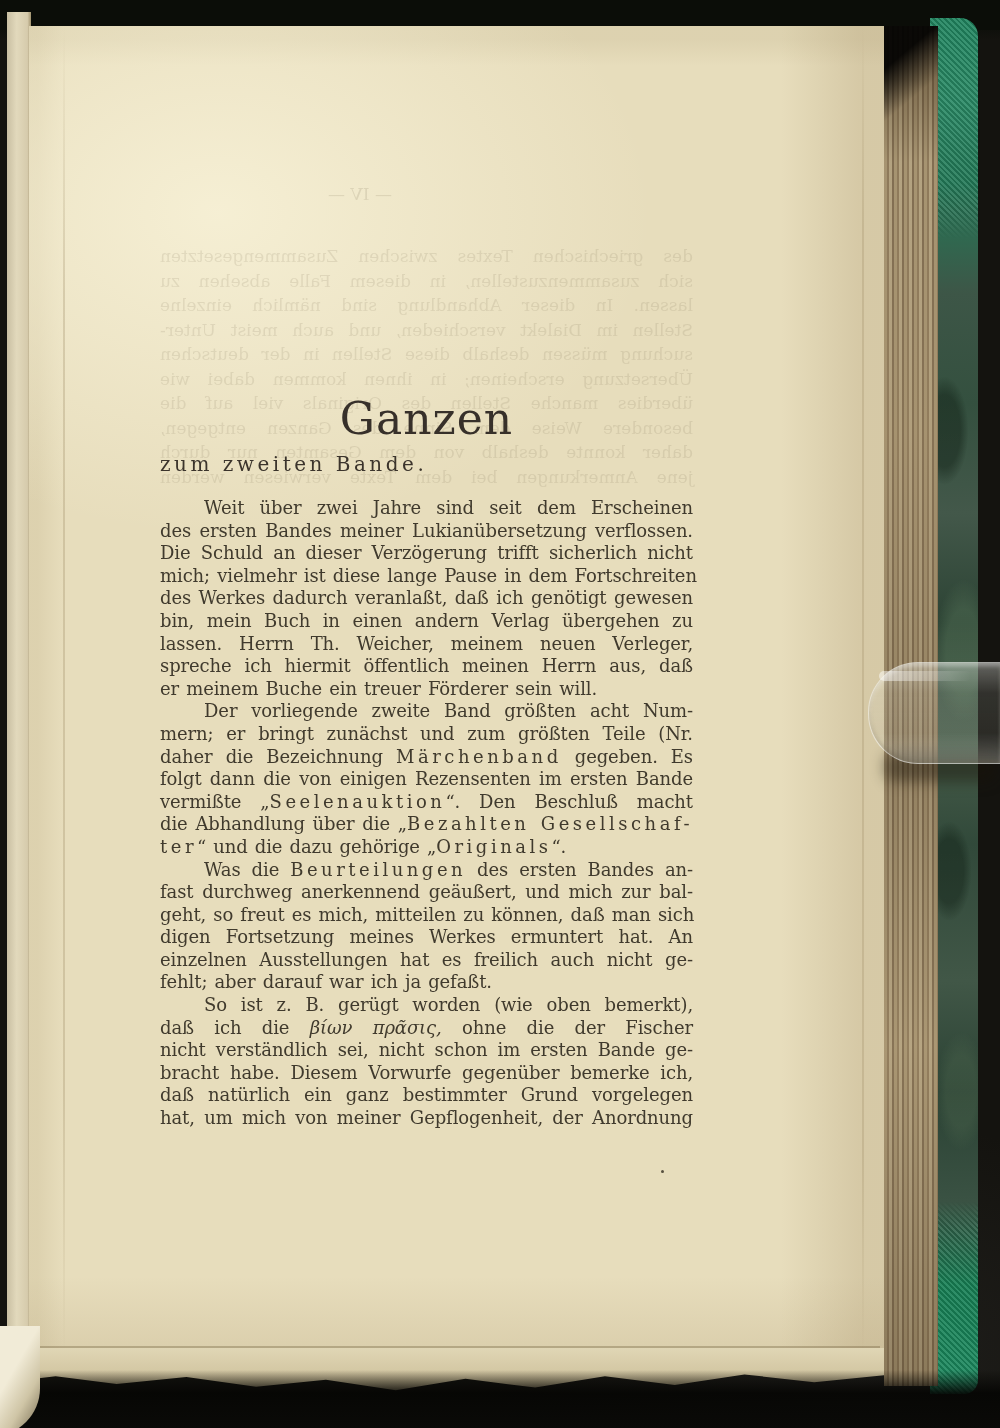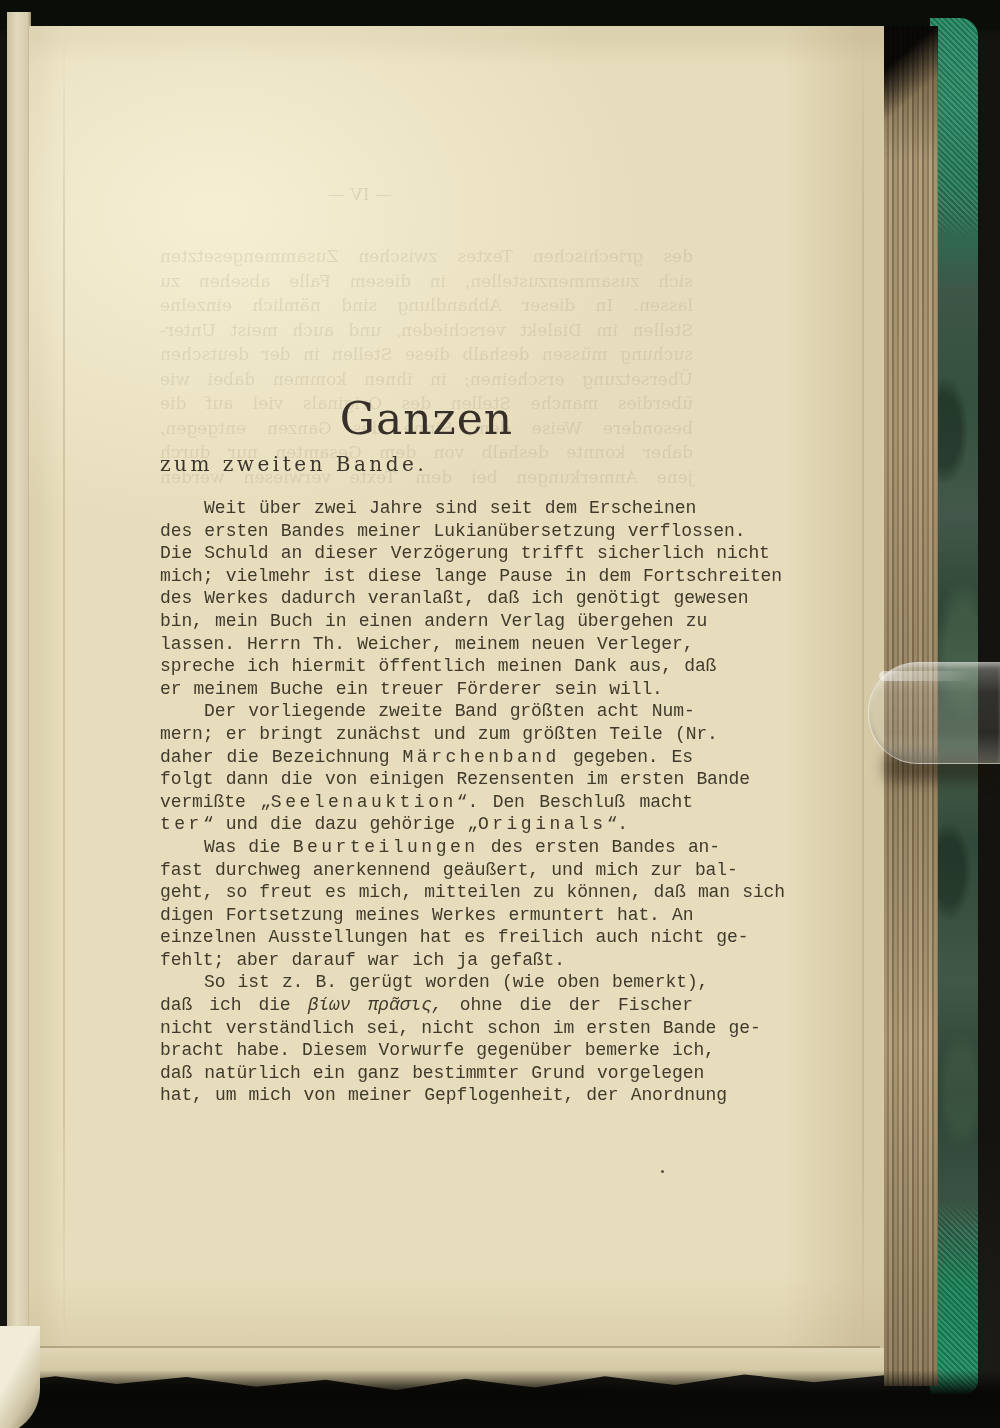--- a/index.html
+++ b/index.html
@@ -85,21 +85,21 @@
   .ghost-num{position:absolute;left:300px;top:184px;width:120px;text-align:center;
          transform:scaleX(-1);opacity:.15;filter:blur(.6px);color:#6d6045;font-size:17px;}
 
   
   .title{position:absolute;left:160px;top:394px;width:533px;text-align:center;
          font-size:44px;line-height:50px;color:#37302a;letter-spacing:1px;font-weight:normal;}
   .subtitle{position:absolute;left:160px;top:452px;width:533px;text-align:left;
          font-size:20px;color:#3b342c;letter-spacing:3.5px;}
   .bodytext{position:absolute;left:160px;top:497px;width:533px;
          font-size:18px;line-height:22.6px;color:#403a2d;letter-spacing:-0.1px;
-         word-spacing:1.5px;font-family:Liberation Mono, monospace;}
+         word-spacing:1.5px;}
   .text-line{height:22.6px;text-align:justify;text-align-last:justify;white-space:nowrap;}
   .text-line.end{text-align-last:left;}
   .text-line.indent{text-indent:44px;}
   .sp{letter-spacing:3.5px;}
   .it{font-style:italic;}
 
   .speck{position:absolute;left:661px;top:1170px;width:3px;height:3px;border-radius:50%;background:#57503f;}
 
   
   .clip-shadow{position:absolute;left:884px;top:752px;width:112px;height:30px;
@@ -160,29 +160,30 @@
 
   <div class="bodytext" id="bodytext">
       <div>
         <div class="text-line indent">Weit über zwei Jahre sind seit dem Erscheinen</div>
         <div class="text-line">des ersten Bandes meiner Lukianübersetzung verflossen.</div>
         <div class="text-line">Die Schuld an dieser Verzögerung trifft sicherlich nicht</div>
         <div class="text-line">mich; vielmehr ist diese lange Pause in dem Fortschreiten</div>
         <div class="text-line">des Werkes dadurch veranlaßt, daß ich genötigt gewesen</div>
         <div class="text-line">bin, mein Buch in einen andern Verlag übergehen zu</div>
         <div class="text-line">lassen.  Herrn Th. Weicher, meinem neuen Verleger,</div>
-        <div class="text-line">spreche ich hiermit öffentlich meinen Dank aus, daß</div>
+        <div class="text-line">spreche ich hiermit öffentlich meinen Herrn aus, daß</div>
         <div class="text-line end">er meinem Buche ein treuer Förderer sein will.</div>
       </div>
       <div>
         <div class="text-line indent">Der vorliegende zweite Band größten acht Num-</div>
         <div class="text-line">mern; er bringt zunächst und zum größten Teile (Nr.</div>
         <div class="text-line">daher die Bezeichnung <span class="sp">Märchenband</span> gegeben.  Es</div>
         <div class="text-line">folgt dann die von einigen Rezensenten im ersten Bande</div>
         <div class="text-line">vermißte „<span class="sp">Seelenauktion</span>“.  Den Beschluß macht</div>
+        <div class="text-line">die Abhandlung über die „<span class="sp">Bezahlten Gesellschaf-</span></div>
         <div class="text-line end"><span class="sp">ter</span>“ und die dazu gehörige „<span class="sp">Originals</span>“.</div>
       </div>
       <div>
         <div class="text-line indent">Was die <span class="sp">Beurteilungen</span> des ersten Bandes an-</div>
         <div class="text-line">fast durchweg anerkennend geäußert, und mich zur bal-</div>
         <div class="text-line">geht, so freut es mich, mitteilen zu können, daß man sich</div>
         <div class="text-line">digen Fortsetzung meines Werkes ermuntert hat.  An</div>
         <div class="text-line">einzelnen Ausstellungen hat es freilich auch nicht ge-</div>
         <div class="text-line end">fehlt; aber darauf war ich ja gefaßt.</div>
       </div>

